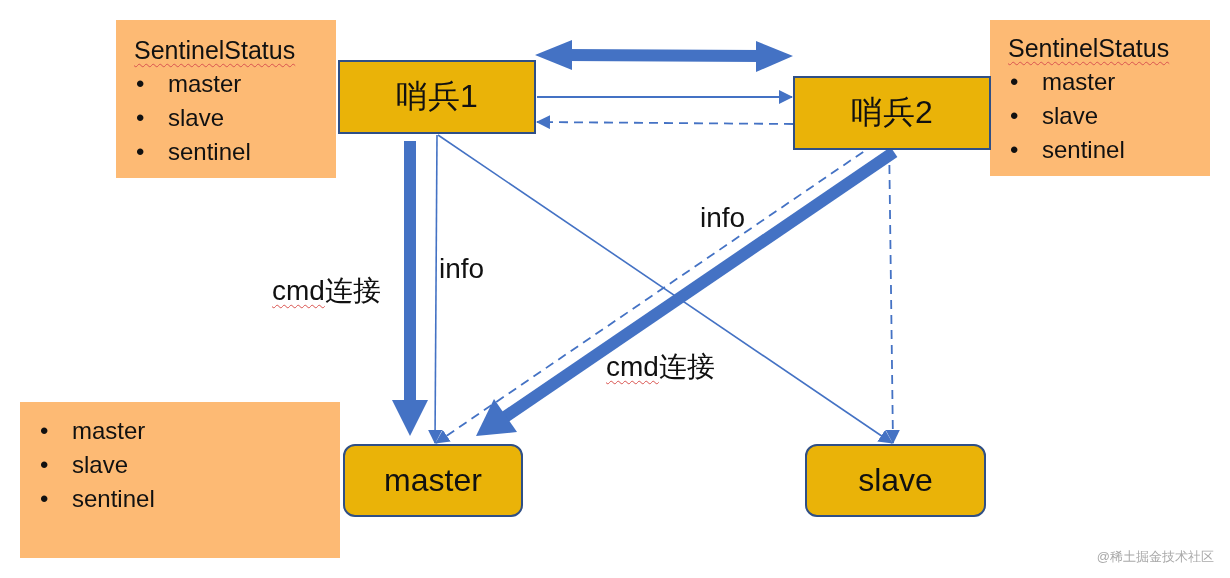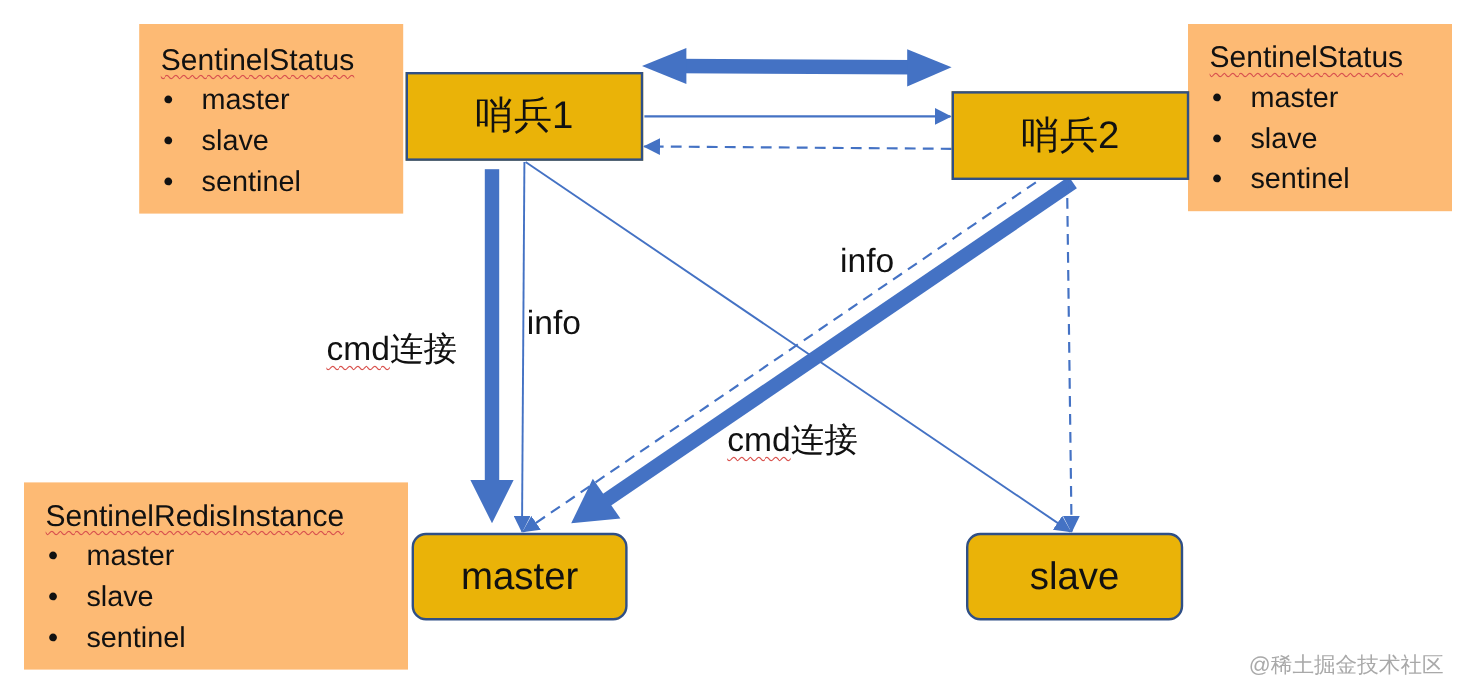--- a/index.html
+++ b/index.html
@@ -10,21 +10,21 @@
                   text-decoration-thickness:1px; text-underline-offset:4px; }
   .panel ul { list-style:none; margin:0; padding:0; }
   .panel li { font-size:24px; line-height:34px; position:relative; padding-left:34px; }
   .panel li .bullet { position:absolute; left:2px; top:0; }
   .node { position:absolute; background:#eab308; border:2px solid #2f4f86; box-sizing:border-box;
           display:flex; align-items:center; justify-content:center; font-size:32px; }
   .node.rounded { border-radius:12px; }
   .label { position:absolute; font-size:28px; white-space:nowrap; }
   .wavy { text-decoration:underline wavy #d9534f; text-decoration-thickness:1px; text-underline-offset:4px;text-align:right; }
   svg#edges { position:absolute; left:0; top:0; }
-  .watermark { position:absolute; right:27px; bottom:12px; font-size:18px; color:#a9a9a9; }
+  .watermark { position:absolute; right:16px; bottom:12px; font-size:13px; color:#a9a9a9; }
 </style>
 </head>
 <body>
 
 <div class="panel" style="left:116px;top:20px;width:220px;height:158px;padding:14px 0 0 18px;box-sizing:border-box;">
   <div class="title">SentinelStatus</div>
   <ul>
     <li><span class="bullet">•</span><span>master</span></li>
     <li><span class="bullet">•</span><span>slave</span></li>
     <li><span class="bullet">•</span><span>sentinel</span></li>
@@ -34,21 +34,20 @@
 <div class="panel" style="left:990px;top:20px;width:220px;height:156px;padding:12px 0 0 18px;box-sizing:border-box;">
   <div class="title">SentinelStatus</div>
   <ul>
     <li><span class="bullet">•</span><span>master</span></li>
     <li><span class="bullet">•</span><span>slave</span></li>
     <li><span class="bullet">•</span><span>sentinel</span></li>
   </ul>
 </div>
 
 <div class="panel" style="left:20px;top:402px;width:320px;height:156px;padding:12px 0 0 18px;box-sizing:border-box;">
-  <div class="title">SentinelRedisInstance</div>
   <ul>
     <li><span class="bullet">•</span><span>master</span></li>
     <li><span class="bullet">•</span><span>slave</span></li>
     <li><span class="bullet">•</span><span>sentinel</span></li>
   </ul>
 </div>
 
 <svg id="edges" width="1230" height="578">
   <defs>
     <marker id="arrThin" markerWidth="10" markerHeight="10" refX="9" refY="5" orient="auto" markerUnits="userSpaceOnUse">

